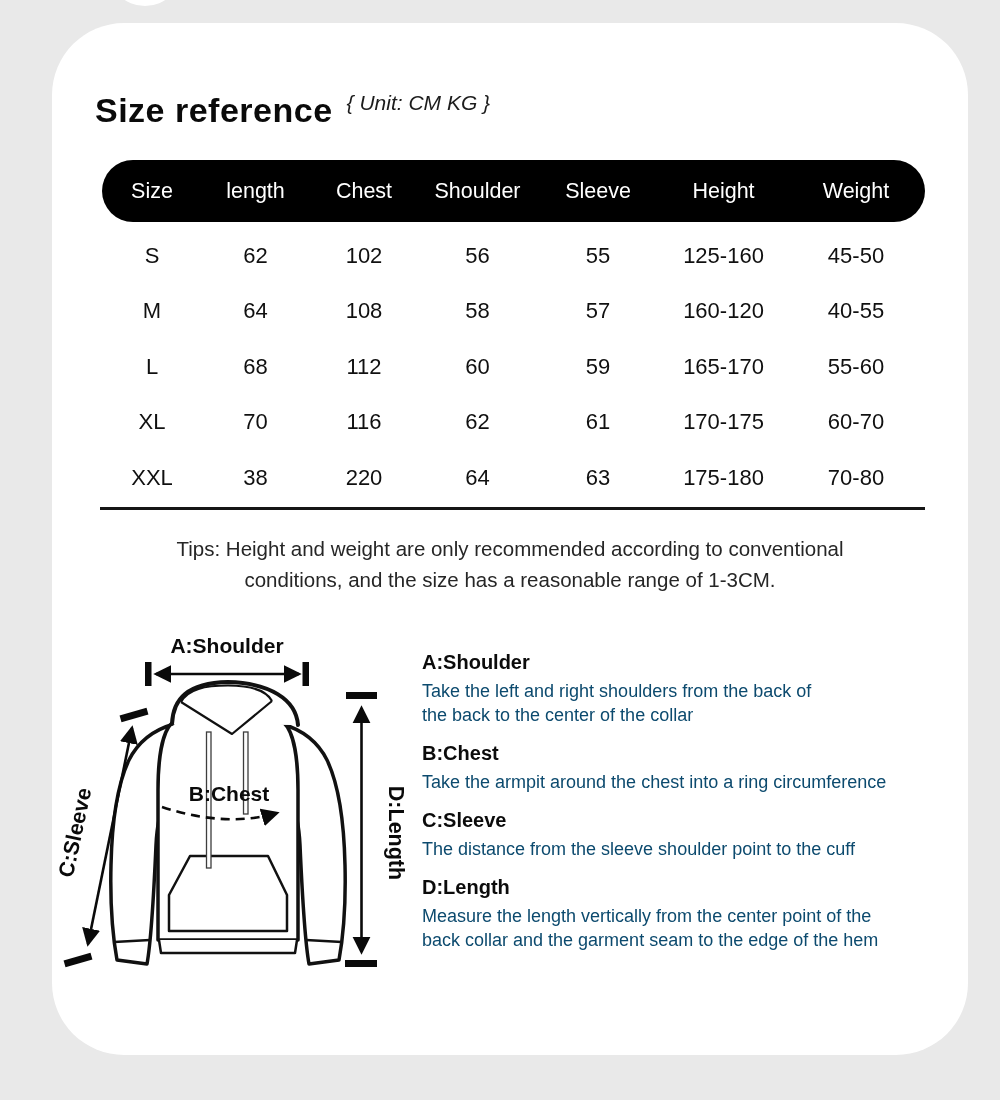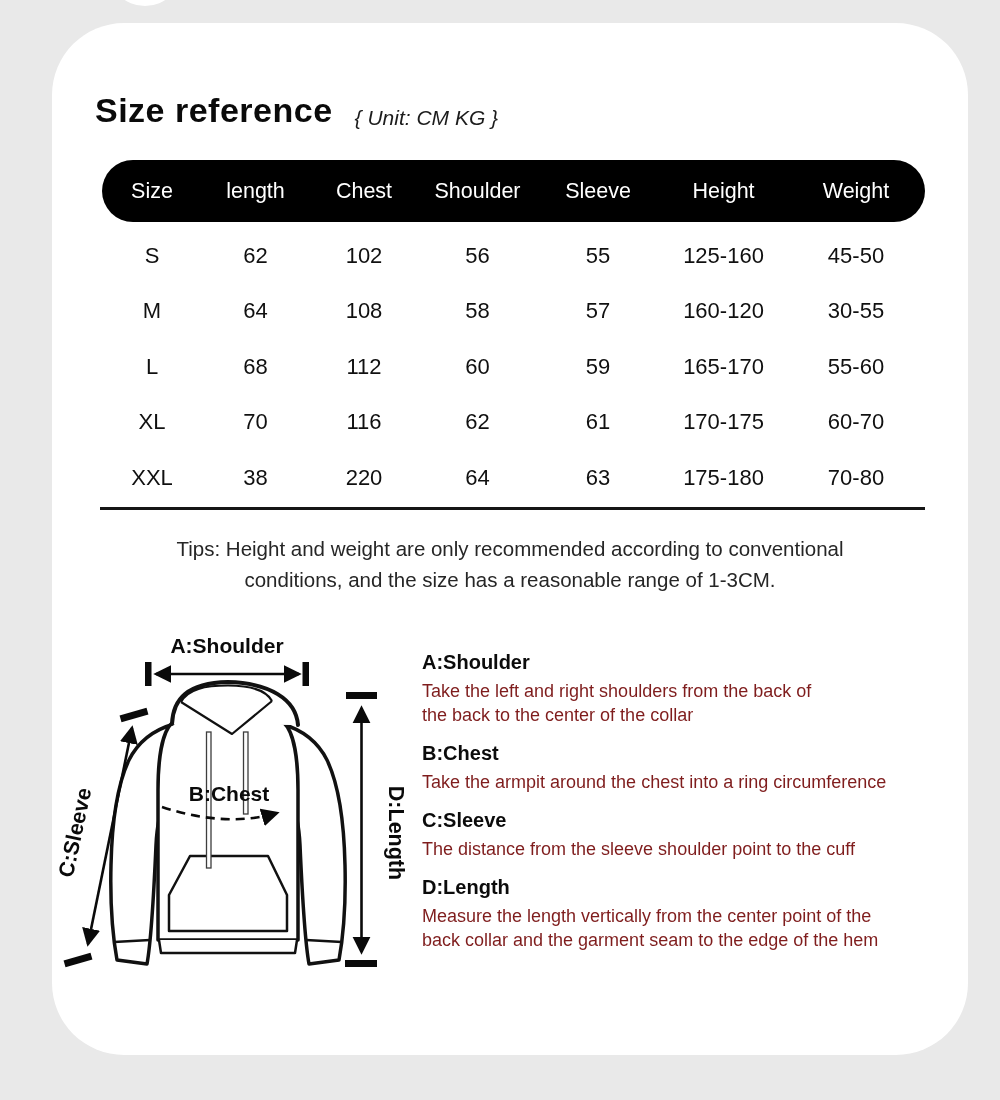--- a/index.html
+++ b/index.html
@@ -9,21 +9,21 @@
     background:#e9e9e9;
   }
   .top-blob{
     position:absolute;left:108px;top:-34px;width:74px;height:40px;
     background:#ffffff;border-radius:0 0 37px 37px;
   }
   .card{
     position:absolute;left:52px;top:23px;width:916px;height:1032px;
     background:#ffffff;border-radius:72px;
   }
-  .title-row{position:absolute;left:43px;top:68px;display:flex;align-items:flex-end;white-space:nowrap;gap:8px;}
+  .title-row{position:absolute;left:43px;top:68px;display:flex;align-items:flex-start;white-space:nowrap;}
   .title{font-size:34px;font-weight:bold;color:#0a0a0a;letter-spacing:.5px;}
   .unit-note{font-size:21px;font-weight:400;color:#1c1c1c;margin-left:14px;font-style:italic;}
 
   .tgrid{display:grid;grid-template-columns:100px 107px 110px 117px 124px 127px 138px;}
   .thead{
     position:absolute;left:50px;top:137px;width:823px;height:62px;
     background:#0c0c0c;border-radius:31px;align-items:center;
   }
   .thcell{color:#ffffff;font-size:21.5px;text-align:center;}
   .tbody{position:absolute;left:50px;top:205px;width:823px;}
@@ -34,21 +34,21 @@
   .tips{
     position:absolute;left:28px;top:510px;width:860px;
     font-size:20.5px;color:#262626;line-height:31px;text-align:center;white-space:pre-line;
   }
 
   .diagram{position:absolute;left:-2px;top:597px;width:370px;height:370px;}
 
   .guide{position:absolute;left:370px;top:628px;width:530px;}
   .guide-item{margin-bottom:15px;}
   .guide-head{font-size:20px;font-weight:bold;color:#0b0b0b;margin-bottom:5px;}
-  .guide-desc{font-size:18px;color:#7f1d1d;line-height:24px;white-space:pre-line;}
+  .guide-desc{font-size:18px;color:#0c4a6e;line-height:24px;white-space:pre-line;}
 
   svg text{font-family:"Liberation Sans","DejaVu Sans",sans-serif;}
 </style>
 </head>
 <body style="background: rgb(233, 233, 233);">
 
 <div class="top-blob"></div>
 
 <div class="card" style="background: rgb(255, 255, 255);">
 
@@ -77,21 +77,21 @@
         <div class="tcell">125-160</div>
         <div class="tcell">45-50</div>
       </div>
       <div class="trow">
         <div class="tcell">M</div>
         <div class="tcell">64</div>
         <div class="tcell">108</div>
         <div class="tcell">58</div>
         <div class="tcell">57</div>
         <div class="tcell">160-120</div>
-        <div class="tcell">30-55</div>
+        <div class="tcell">40-55</div>
       </div>
       <div class="trow">
         <div class="tcell">L</div>
         <div class="tcell">68</div>
         <div class="tcell">112</div>
         <div class="tcell">60</div>
         <div class="tcell">59</div>
         <div class="tcell">165-170</div>
         <div class="tcell">55-60</div>
       </div>

